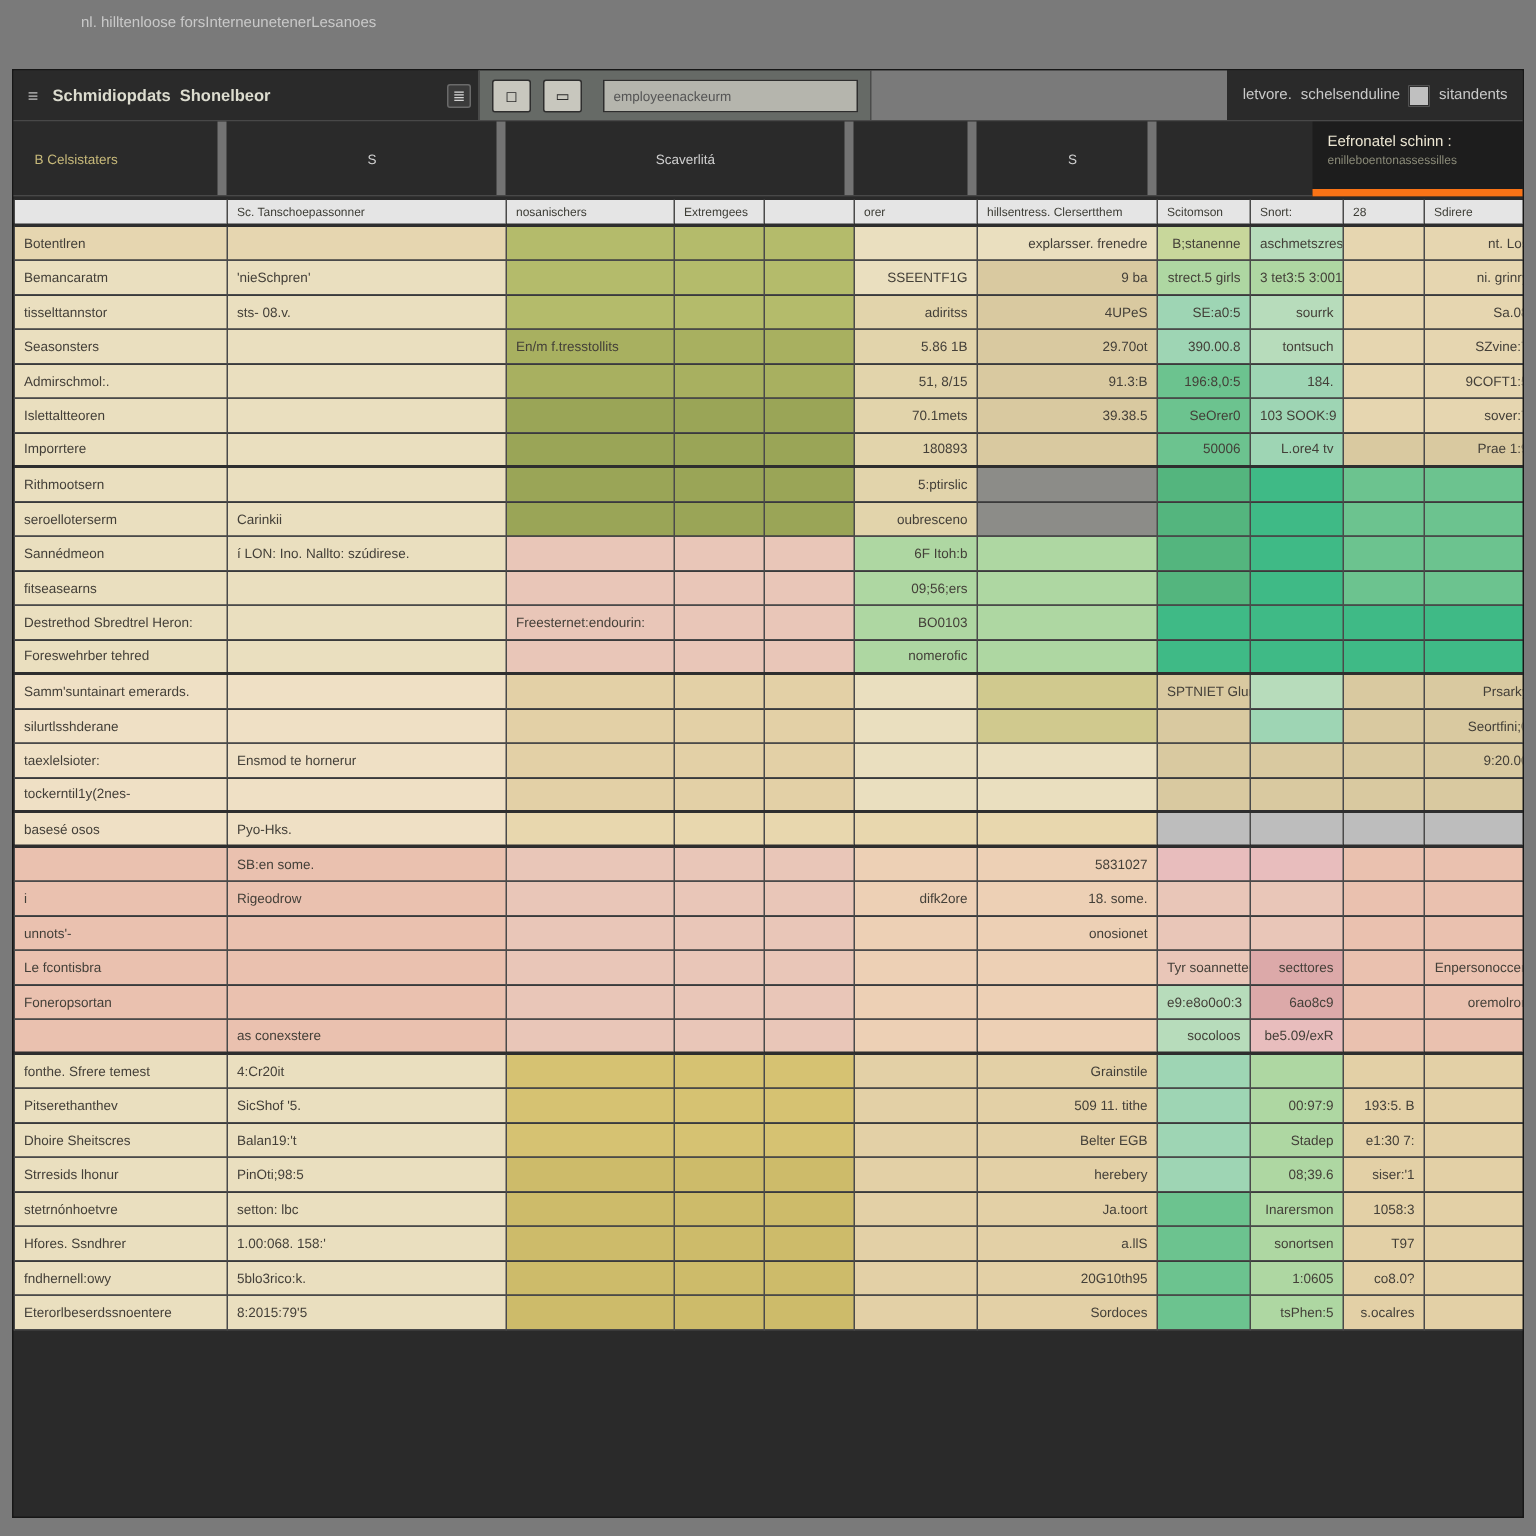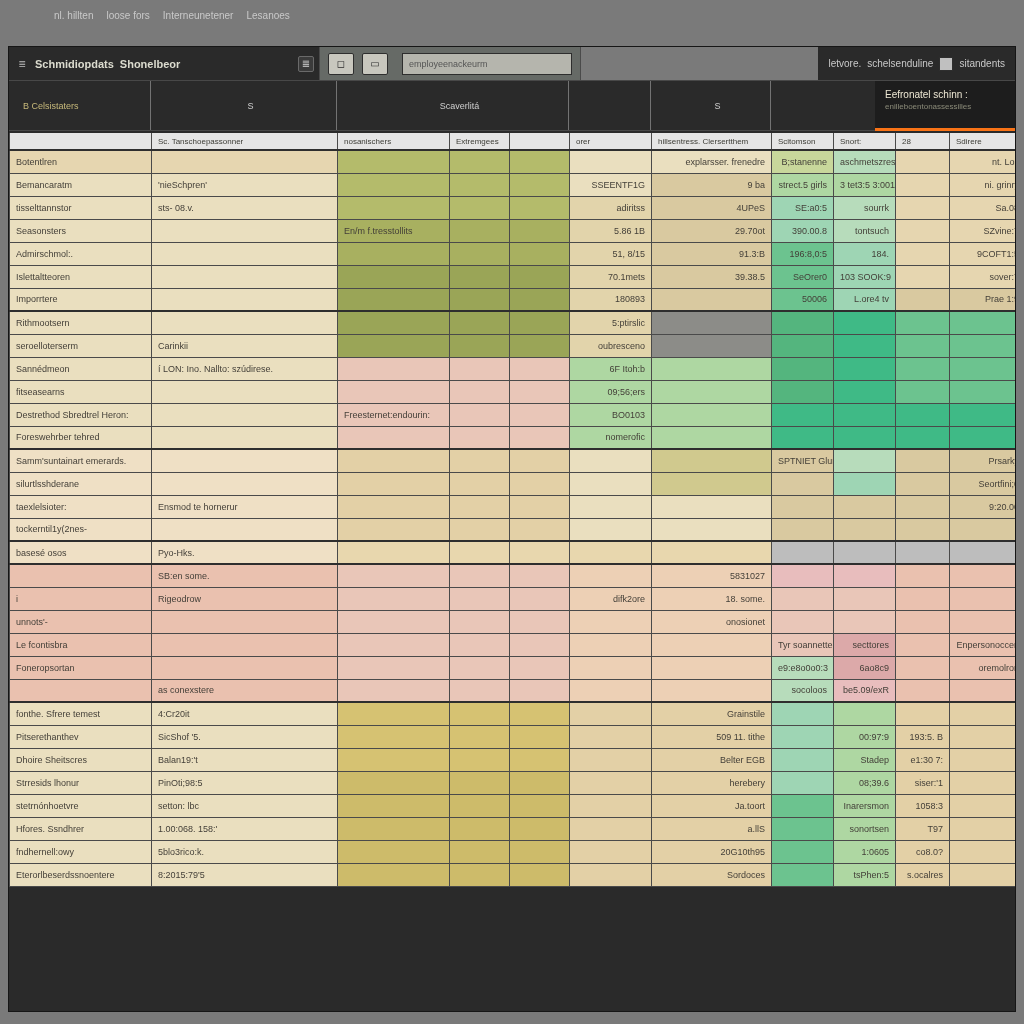--- a/index.html
+++ b/index.html
@@ -4,21 +4,21 @@
 <style>
   * { margin:0; padding:0; box-sizing:border-box; font-family: Verdana, Geneva, sans-serif; }
   body {
     width:1024px; height:1024px; overflow:hidden;
     background:#7a7a7a;
     font-size:10px;
     color:#2a2a2a;
   }
   .topbar {
     height:30px; display:flex; align-items:center;
-    padding-left:54px; gap:13px; color:#c9c9c9;
+    padding-left:54px; gap:0; color:#c9c9c9;
     font-size:10px;
   }
   .sheetframe {
     position:absolute; left:8px; top:46px; width:1008px; height:966px;
     background:#2a2a2a;
     border:1px solid #161616;
   }
   .toolbar {
     height:34px; background:#2a2a2a; display:flex; align-items:stretch;
     border-bottom:1px solid #484848;
@@ -55,30 +55,30 @@
   .tb-right {
     display:flex; align-items:center; gap:6px;
     background:#2a2a2a; padding:0 10px; color:#c9c9c9;
   }
   .tb-rightbtn {
     width:14px; height:14px; background:#c0c0c0; border:1px solid #2e2e2e;
   }
   .panel-title {
     position:absolute; right:0; top:34px; height:50px; width:140px;
     background:#1d1d1d; color:#ede7d3; font-size:10px;
-    padding:8px 10px; border-bottom:3px solid #f97316;
+    padding:8px 10px; border-bottom:5px solid #f97316;
   }
   .panel-title .sub { font-size:8px; color:#8a8a78; margin-top:2px; }
   .headerrow {
     position:absolute; left:0; top:34px; right:140px; height:50px;
     background:#2a2a2a; color:#cfcfcf; font-size:9px;
     display:flex; align-items:center;
     border-bottom:1px solid #484848;
   }
-  .headerrow > div { height:100%; display:flex; align-items:center; justify-content:center; border-right:1px solid #737373;padding-left:14px; }
+  .headerrow > div { height:100%; display:flex; align-items:center; justify-content:center; border-right:6px solid #737373;padding-left:14px; }
   .hdr-a { flex:0 0 142px; justify-content:flex-start !important; padding-left:8px; font-size:9px; color:#c7b97a; }
   .hdr-b { flex:0 0 186px; }
   .hdr-c { flex:0 0 232px;text-align:right; }
   .hdr-d { flex:0 0 82px; }
   .hdr-e { flex:0 0 120px; }
   .grid {
     position:absolute; left:0; top:84px; right:0; bottom:0;
     overflow:hidden;
   }
   table.sheet {

